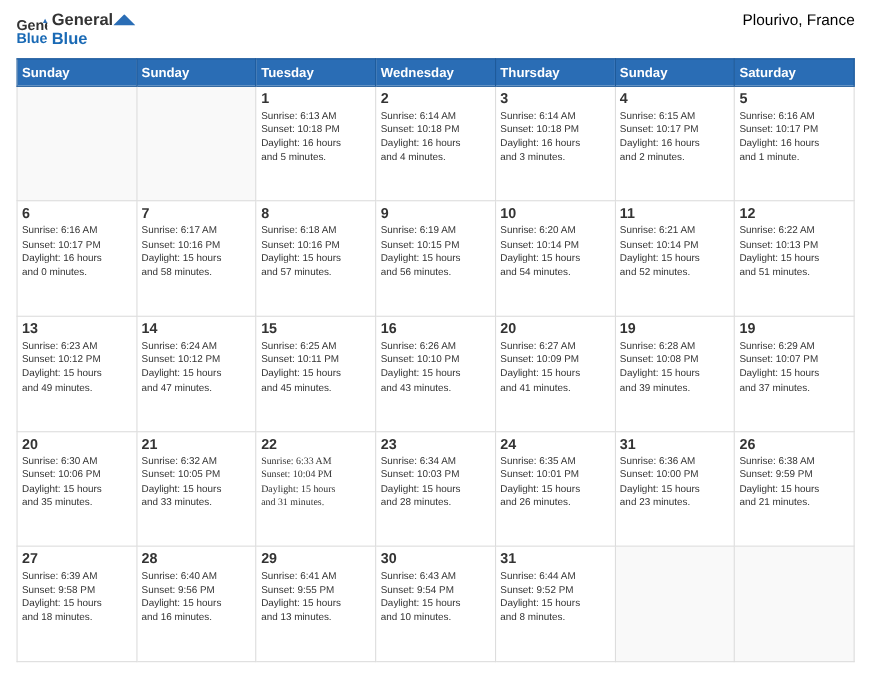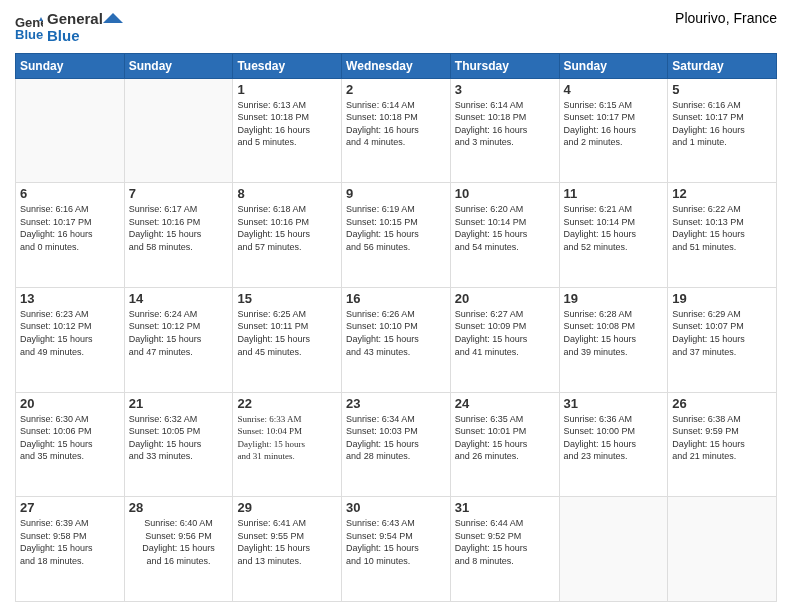--- a/index.html
+++ b/index.html
@@ -318,21 +318,21 @@
         <tr>
           <td>
             <span class="day-num">27</span>
             <div class="cell-info" style="white-space: pre-line;">Sunrise: 6:39 AM
 Sunset: 9:58 PM
 Daylight: 15 hours
 and 18 minutes.</div>
           </td>
           <td>
             <span class="day-num">28</span>
-            <div class="cell-info" style="white-space: pre-line; text-align: center;">Sunrise: 6:40 AM
+            <div class="cell-info" style="white-space: pre-line;">Sunrise: 6:40 AM
 Sunset: 9:56 PM
 Daylight: 15 hours
 and 16 minutes.</div>
           </td>
           <td>
             <span class="day-num">29</span>
             <div class="cell-info" style="white-space: pre-line;">Sunrise: 6:41 AM
 Sunset: 9:55 PM
 Daylight: 15 hours
 and 13 minutes.</div>

